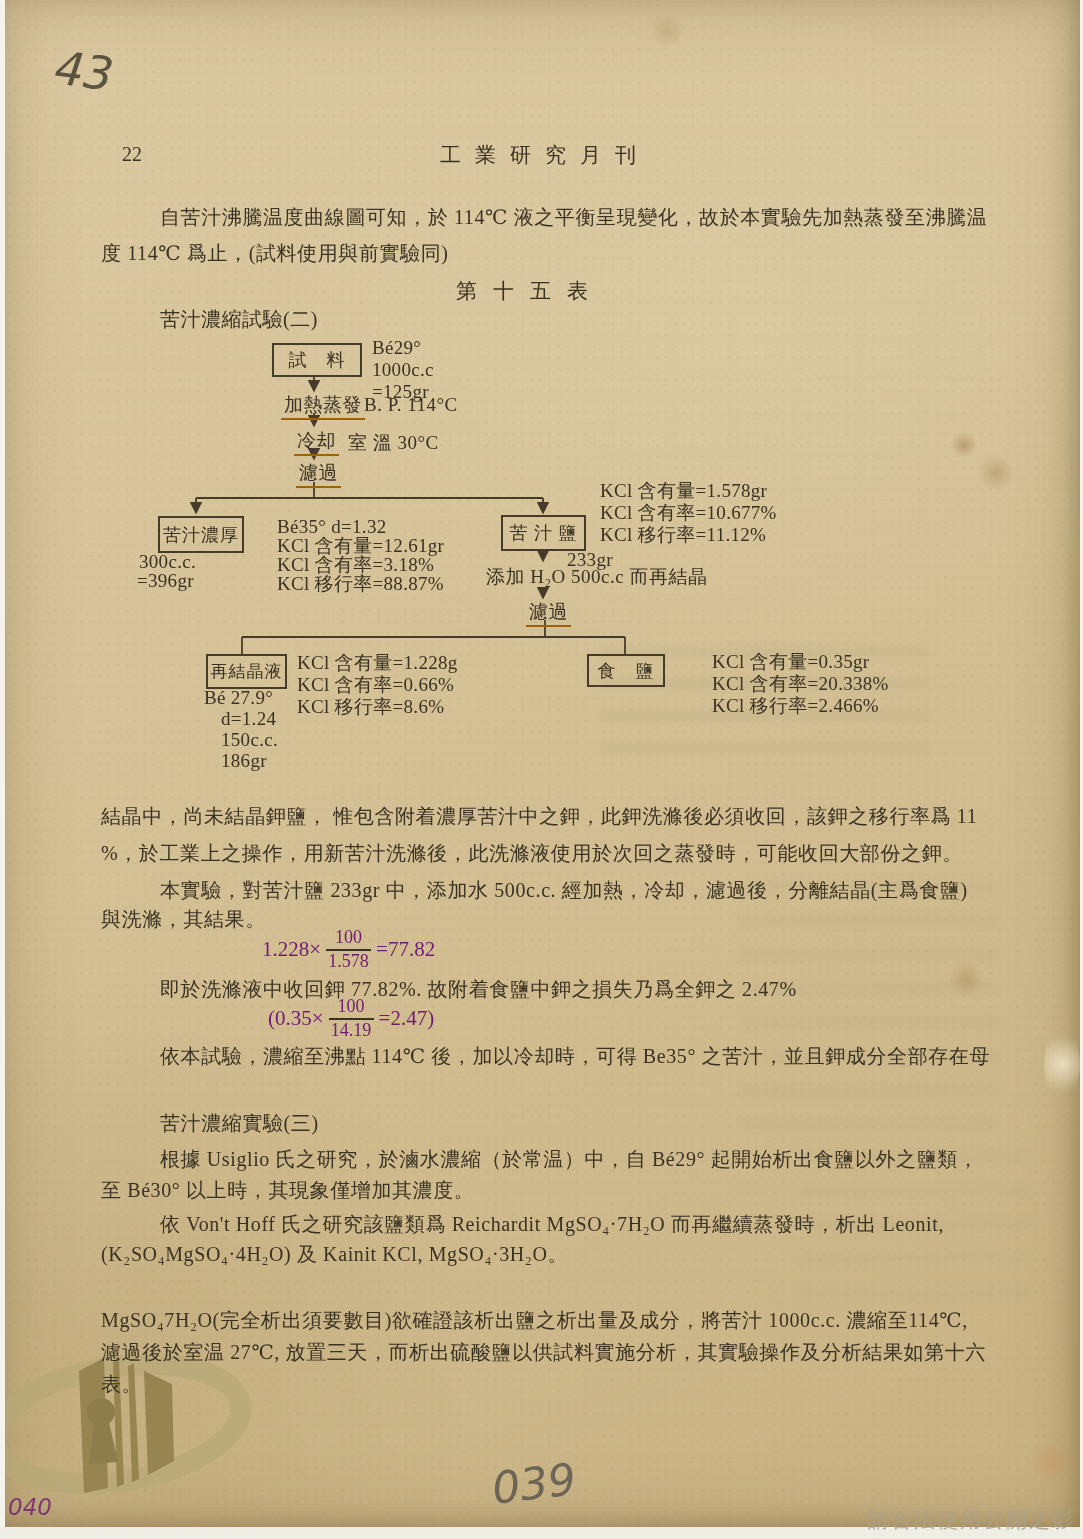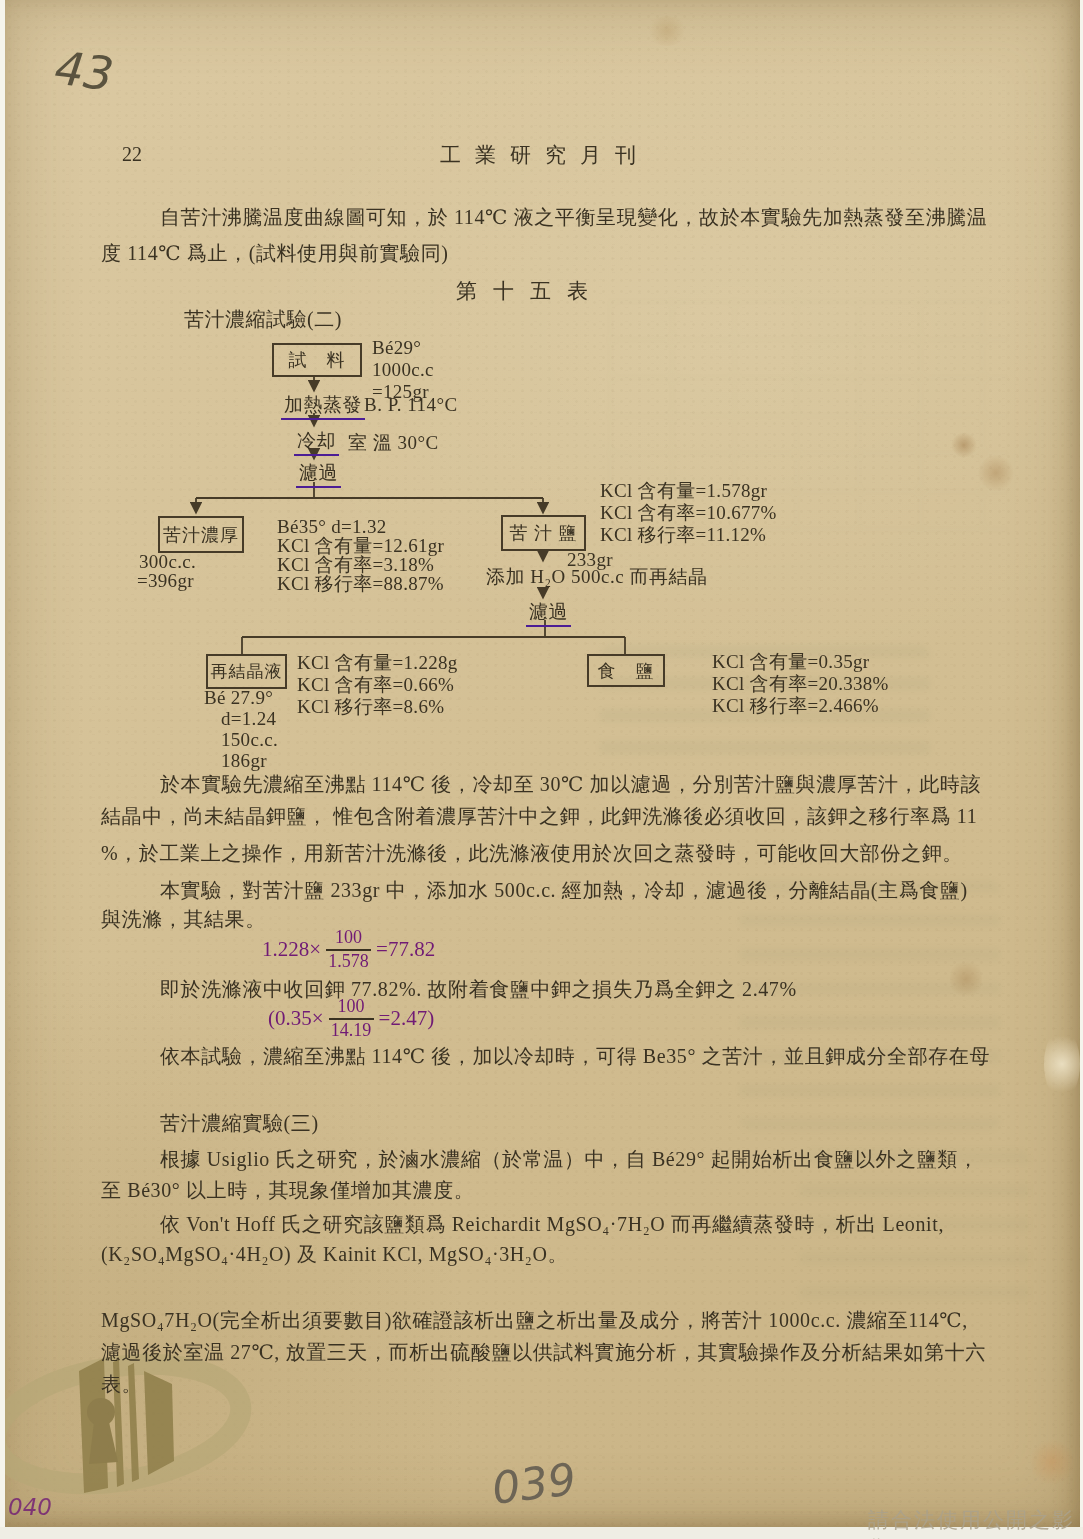--- a/index.html
+++ b/index.html
@@ -16,21 +16,21 @@
   .grain{position:absolute;left:5px;top:0;width:1075px;height:1527px;opacity:.5;
     background-image:radial-gradient(rgba(105,80,40,.07) 1px, transparent 1.6px),
                      radial-gradient(rgba(90,70,35,.05) 1px, transparent 1.4px);
     background-size:9px 11px,13px 7px;background-position:0 0,4px 3px;}
   .t{position:absolute;white-space:nowrap;color:#3a3222;z-index:6;}
   .bl{font-size:20px;letter-spacing:.6px;}
   .fc{font-size:19px;letter-spacing:.5px;}
   .fcs{font-size:19px;letter-spacing:.3px;line-height:19px;}
   .box{position:absolute;border:2px solid #463b28;display:flex;align-items:center;justify-content:center;
        font-size:18px;color:#3a3222;z-index:6;background:transparent;letter-spacing:1px;}
-  .ul{border-bottom:2px solid #4c1d95;padding:0 3px 3px 3px;}
+  .ul{border-bottom:2px solid #a16207;padding:0 3px 3px 3px;}
   .formula{position:absolute;display:inline-flex;align-items:center;color:#701a75;z-index:6;font-size:21px;}
   .frac{display:inline-flex;flex-direction:column;align-items:center;font-size:18px;margin:0 5px;line-height:1.1;}
   .frac .num{border-bottom:2px solid #3a3222;padding:0 9px 1px 9px;}
   .frac .den{padding-top:1px;}
   .hand{position:absolute;font-family:"DejaVu Sans",sans-serif;font-style:italic;z-index:8;}
   .wm{position:absolute;color:#aba28c;opacity:.85;z-index:9;font-size:21px;letter-spacing:2px;
       font-family:"Liberation Serif",serif;}
   .stain{position:absolute;border-radius:50%;z-index:7;pointer-events:none;}
   .ghost{position:absolute;z-index:2;pointer-events:none;filter:blur(3px);}
   svg.overlay{position:absolute;left:0;top:0;z-index:5;}
@@ -89,21 +89,21 @@
     </g>
   </svg>
 
   <div class="t" style="left:122px;top:143px;font-size:20px;">22</div>
   <div class="t" style="left:440px;top:141px;font-size:21px;letter-spacing:14px;">工業研究月刊</div>
 
   <div class="t bl" style="left:160px;top:204px;">自苦汁沸騰温度曲線圖可知，於 114℃  液之平衡呈現變化，故於本實驗先加熱蒸發至沸騰温</div>
   <div class="t bl" style="left:101px;top:240px;">度 114℃ 爲止，(試料使用與前實驗同)</div>
 
   <div class="t" style="left:456px;top:277px;font-size:21px;letter-spacing:16px;">第十五表</div>
-  <div class="t fc" style="left:160px;top:306px;font-size:20px;margin-left:24px;">苦汁濃縮試驗(二)</div>
+  <div class="t fc" style="left:160px;top:306px;font-size:20px;">苦汁濃縮試驗(二)</div>
 
   <div class="box" style="left:272px;top:343px;width:86px;height:30px;">
     <span>試　料</span>
   </div>
   <div class="t fcs" style="left:372px;top:338px;">Bé29°</div>
   <div class="t fcs" style="left:372px;top:360px;">1000c.c</div>
   <div class="t fcs" style="left:372px;top:382px;">=125gr</div>
 
   <div class="t fc" style="left:281px;top:392px;"><span class="ul">加熱蒸發</span></div>
   <div class="t fc" style="left:364px;top:394px;">B. P. 114°C</div>
@@ -145,21 +145,20 @@
   <div class="t fcs" style="left:297px;top:675px;">KCl 含有率=0.66%</div>
   <div class="t fcs" style="left:297px;top:697px;">KCl 移行率=8.6%</div>
 
   <div class="box" style="left:587px;top:654px;width:74px;height:29px;">
     <span>食　鹽</span>
   </div>
   <div class="t fcs" style="left:712px;top:652px;">KCl 含有量=0.35gr</div>
   <div class="t fcs" style="left:712px;top:674px;">KCl 含有率=20.338%</div>
   <div class="t fcs" style="left:712px;top:696px;">KCl 移行率=2.466%</div>
 
-  <div class="t bl" style="left:160px;top:771px;">於本實驗先濃縮至沸點 114℃ 後，冷却至 30℃ 加以濾過，分別苦汁鹽與濃厚苦汁，此時該</div>
   <div class="t bl" style="left:101px;top:803px;">結晶中，尚未結晶鉀鹽， 惟包含附着濃厚苦汁中之鉀，此鉀洗滌後必須收回，該鉀之移行率爲 11</div>
   <div class="t bl" style="left:101px;top:840px;">%，於工業上之操作，用新苦汁洗滌後，此洗滌液使用於次回之蒸發時，可能收回大部份之鉀。</div>
 
   <div class="t bl" style="left:160px;top:877px;">本實驗，對苦汁鹽 233gr 中，添加水 500c.c. 經加熱，冷却，濾過後，分離結晶(主爲食鹽)</div>
   <div class="t bl" style="left:101px;top:906px;">與洗滌，其結果。</div>
 
   <div class="formula" style="left:262px;top:928px;">
     <span>1.228×</span>
     <span class="frac">
       <span class="num">100</span>

